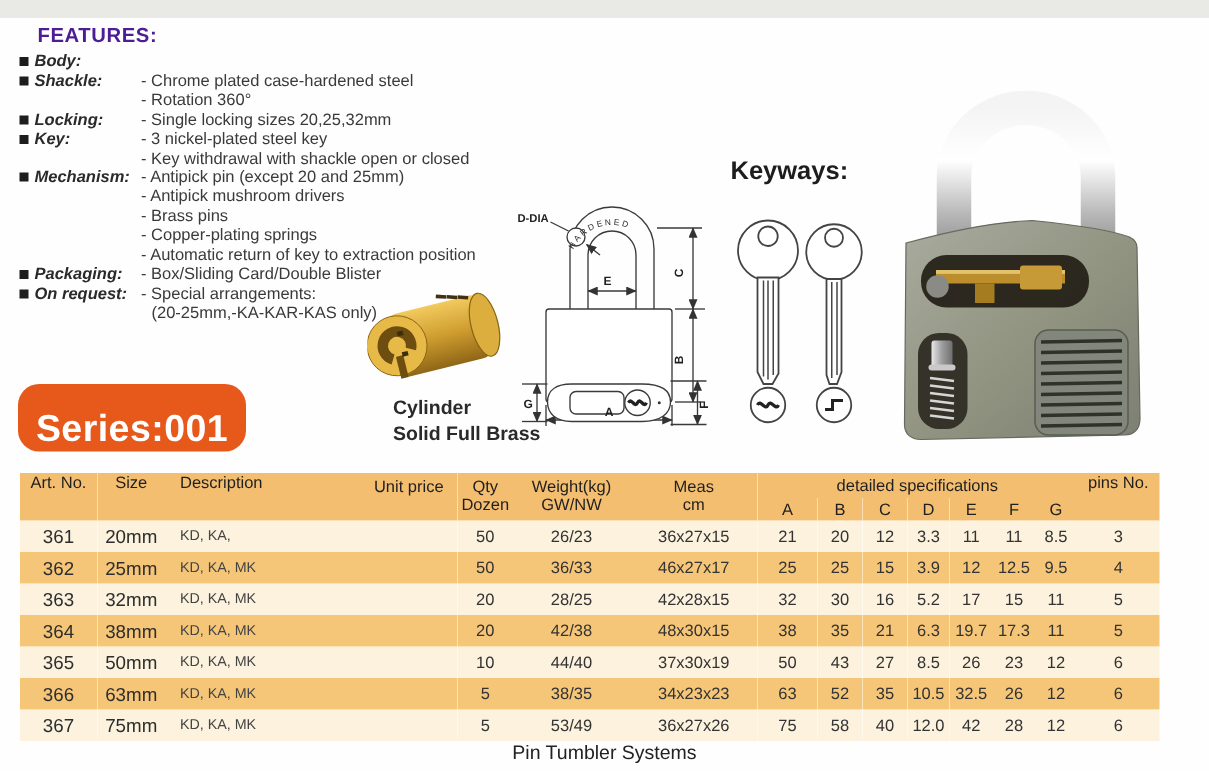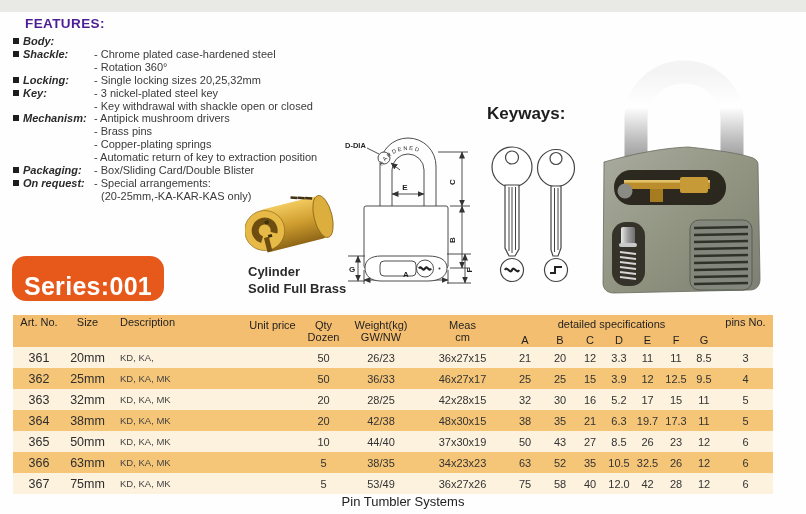--- a/index.html
+++ b/index.html
@@ -18,21 +18,21 @@
   .feat-line{display:block;font-size:11px;line-height:12.9px;color:#3a3a3a;}
   .feat-line.cont{padding-left:7px;}
 
   
   .badge{position:absolute;left:12px;top:256px;width:152px;height:45px;background:#e7591b;
          border-radius:14px;display:flex;align-items:flex-end;justify-content:center;}
   .badge span{color:#fff;font-size:25px;font-weight:bold;letter-spacing:.3px;}
 
   
   .cyl{position:absolute;left:245px;top:184px;}
-  .cyl-cap{position:absolute;left:248px;top:263px;font-size:13px;font-weight:bold;color:#2a2a2a;line-height:17px;}
+  .cyl-cap{position:absolute;left:262px;top:263px;font-size:13px;font-weight:bold;color:#2a2a2a;line-height:17px;}
 
   
   .diagram{position:absolute;left:344px;top:104px;}
   .keyways-h{position:absolute;left:487px;top:104px;font-size:17px;font-weight:bold;color:#1d1d1d;}
   .keys{position:absolute;left:488px;top:144px;}
   .padlock{position:absolute;left:590px;top:44px;}
 
   
   .spec-table{position:absolute;left:13px;top:315px;}
   table{border-collapse:collapse;table-layout:fixed;width:760px;}
@@ -97,20 +97,21 @@
         <span class="feat-line">- 3 nickel-plated steel key</span>
         <span class="feat-line">- Key withdrawal with shackle open or closed</span>
       </div>
     </div>
     <div class="feat-item">
       <div class="feat-left">
           <span class="bullet"></span>
           <span class="feat-label">Mechanism:</span>
         </div>
       <div class="feat-lines">
+        <span class="feat-line">- Antipick pin (except 20 and 25mm)</span>
         <span class="feat-line">- Antipick mushroom drivers</span>
         <span class="feat-line">- Brass pins</span>
         <span class="feat-line">- Copper-plating springs</span>
         <span class="feat-line">- Automatic return of key to extraction position</span>
       </div>
     </div>
     <div class="feat-item">
       <div class="feat-left">
           <span class="bullet"></span>
           <span class="feat-label">Packaging:</span>

